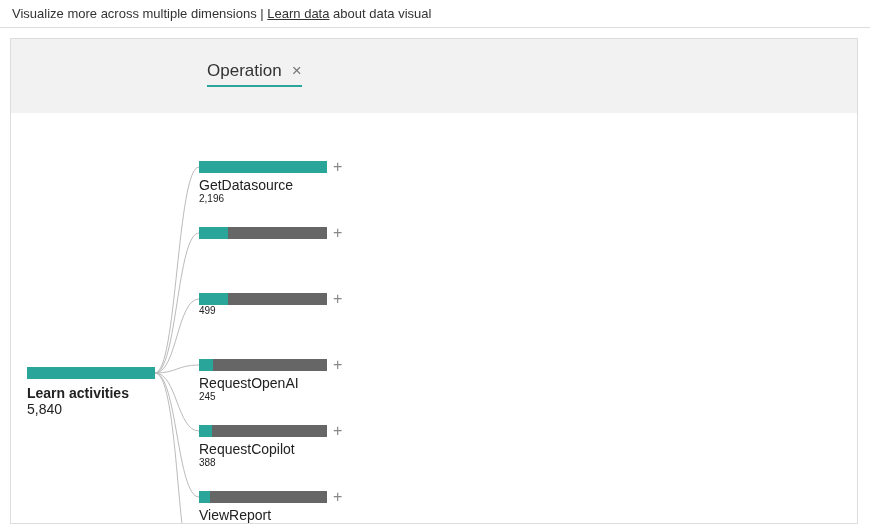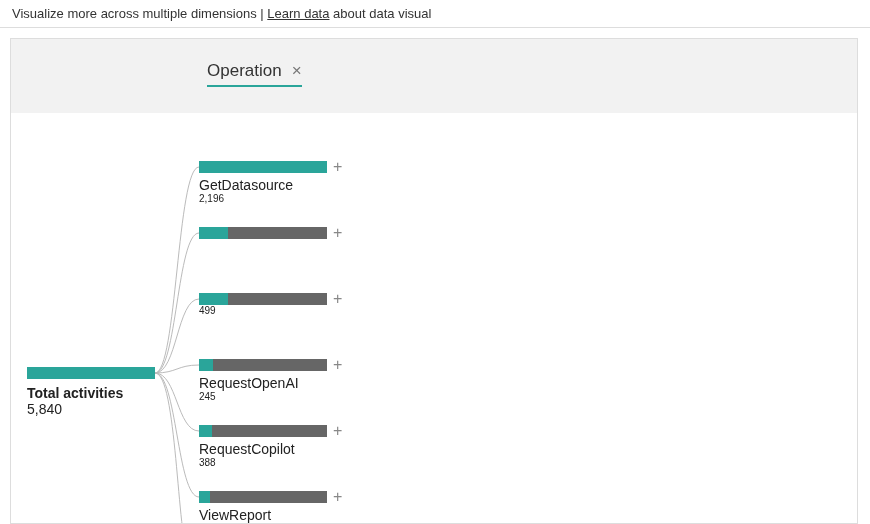--- a/index.html
+++ b/index.html
@@ -44,21 +44,21 @@
       <path d="M144,334 C166,334 166,260 188,260"></path>
       <path d="M144,334 C166,334 166,326 188,326"></path>
       <path d="M144,334 C166,334 166,392 188,392"></path>
       <path d="M144,334 C166,334 166,458 188,458"></path>
       <path d="M144,334 C166,334 166,500 178,520"></path>
     </g>
   </svg>
 
   <div class="root-node">
     <div class="root-bar"></div>
-    <div class="root-label">Total activities</div>
+    <div class="root-label">Learn activities</div>
     <div class="root-value">5,840</div>
   </div>
 
   <div class="leaves" id="leaves">
       <div class="leaf">
         <div class="leaf-bar">
           <div class="fill" style="width:100%"></div>
         </div>
         <div class="plus">+</div>
         <div class="leaf-label">GetDatasource</div>

